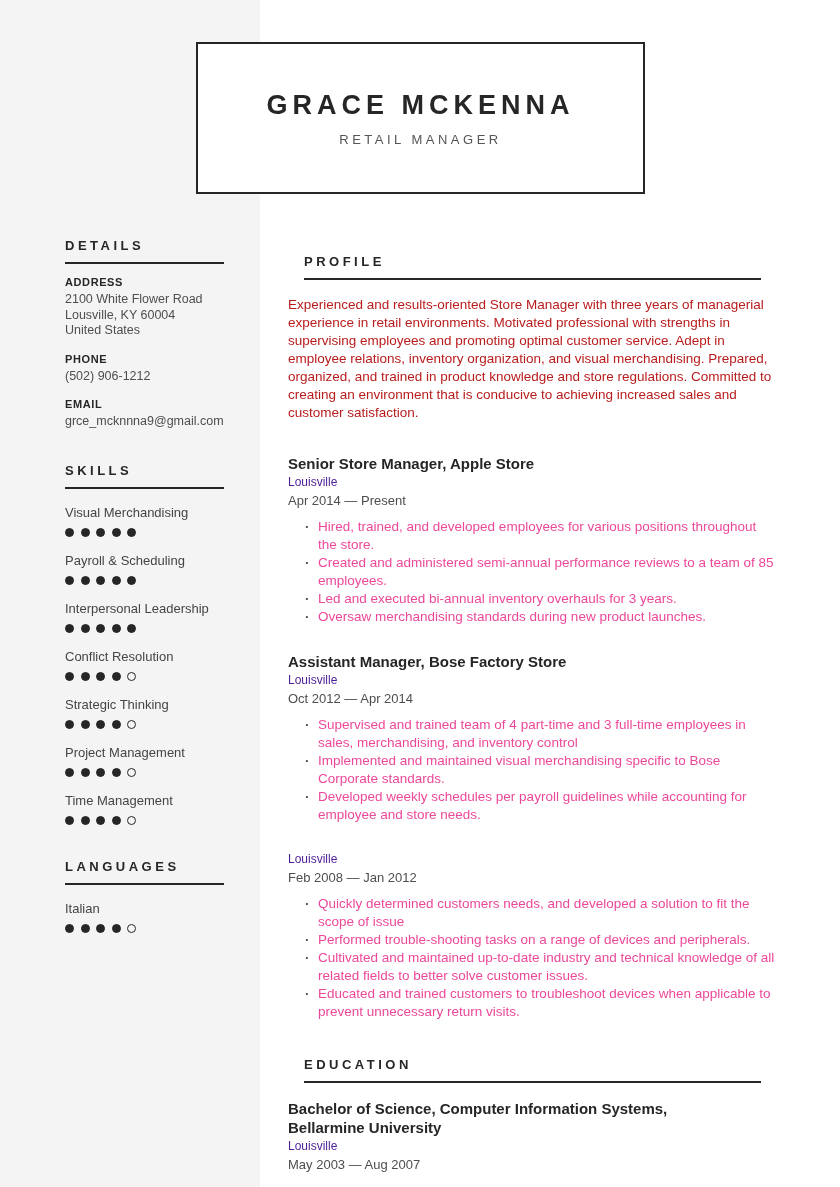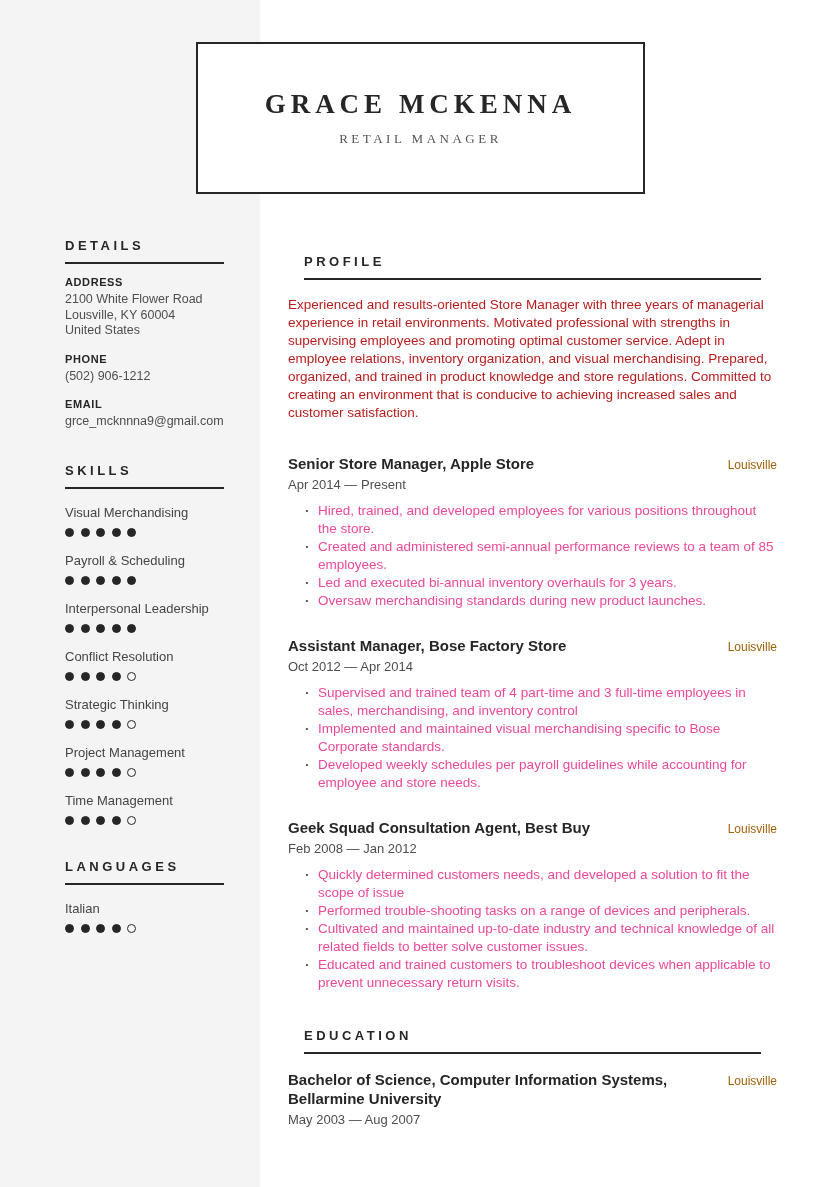--- a/index.html
+++ b/index.html
@@ -3,21 +3,21 @@
 <meta charset="utf-8">
 <style>
   html,body{margin:0;padding:0;background:#fff;}
   body{font-family:"Liberation Sans","DejaVu Sans",sans-serif;-webkit-font-smoothing:antialiased;}
   .page{position:relative;width:840px;height:1187px;background:#ffffff;overflow:hidden;}
   .sidebar-bg{position:absolute;left:0;top:0;width:260px;height:1187px;background:#f4f4f4;}
 
   
   .header-box{position:absolute;left:196px;top:42px;width:449px;height:152px;background:#ffffff;
     border:2px solid #262626;box-sizing:border-box;display:flex;flex-direction:column;
-    align-items:center;justify-content:center;z-index:3;font-family:Liberation Serif, serif;}
+    align-items:center;justify-content:center;z-index:3;}
   .name{font-size:27px;font-weight:700;letter-spacing:5px;color:#262626;}
   .role{margin-top:11px;font-size:13px;letter-spacing:3.5px;color:#555555;}
 
   
   .sidebar{position:absolute;left:65px;top:238px;width:159px;z-index:2;}
   .side-heading{margin:0;font-size:13px;font-weight:700;letter-spacing:3.5px;color:#262626;
     padding-bottom:9px;border-bottom:2px solid #262626;}
   .details-block{margin-top:12px;}
   .sub-label{font-size:11px;font-weight:700;letter-spacing:.6px;color:#262626;margin-bottom:4px;}
   .side-text{font-size:12.5px;line-height:15.5px;color:#4e4e4e;word-wrap:break-word;}
@@ -33,23 +33,23 @@
 
   
   .main{position:absolute;left:288px;top:238px;width:489px;z-index:2;}
   .section-heading{margin:16px;font-size:13px;font-weight:700;letter-spacing:3.5px;color:#262626;
     padding-bottom:9px;border-bottom:2px solid #262626;}
   .profile-text{margin:13px 0 0;font-size:13.5px;line-height:18px;color:#b91c1c;}
   .employment-section{margin-top:32px;}
   .education-section{margin-top:36px;}
   .job{margin-top:15px;}
   .job + .job{margin-top:26px;}
-  .job-header{display:flex;justify-content:space-between;align-items:baseline;}
+  .job-header{display:flex;justify-content:space-between;align-items:baseline;flex-direction:column;}
   .job-title{font-size:15px;line-height:19px;font-weight:700;color:#262626;max-width:415px;}
-  .job-location{font-size:12px;color:#a16207;white-space:nowrap;padding-top:2px;}
+  .job-location{font-size:12px;color:#4c1d95;white-space:nowrap;padding-top:2px;}
   .job-dates{margin-top:4px;font-size:13px;color:#4e4e4e;}
   ul.bullets{margin:10px 0 0;padding:0 0 0 30px;list-style:none;}
   ul.bullets li{position:relative;font-size:13.5px;line-height:18px;color:#ec4899;}
   ul.bullets li::before{content:"·";position:absolute;left:-13px;top:0;color:#4e4e4e;font-weight:700;}
 </style>
 </head>
 <body>
 
 <div class="page">
   <div class="sidebar-bg"></div>
@@ -199,21 +199,20 @@
         <div class="job-dates">Oct 2012 — Apr 2014</div>
         <ul class="bullets">
           <li>Supervised and trained team of 4 part-time and 3 full-time employees in sales, merchandising, and inventory control</li>
           <li>Implemented and maintained visual merchandising specific to Bose Corporate standards.</li>
           <li>Developed weekly schedules per payroll guidelines while accounting for employee and store needs.</li>
         </ul>
       </div>
 
       <div class="job">
         <div class="job-header">
-          <div class="job-title">Geek Squad Consultation Agent, Best Buy</div>
           <div class="job-location">Louisville</div>
         </div>
         <div class="job-dates">Feb 2008 — Jan 2012</div>
         <ul class="bullets">
           <li>Quickly determined customers needs, and developed a solution to fit the scope of issue</li>
           <li>Performed trouble-shooting tasks on a range of devices and peripherals.</li>
           <li>Cultivated and maintained up-to-date industry and technical knowledge of all related fields to better solve customer issues.</li>
           <li>Educated and trained customers to troubleshoot devices when applicable to prevent unnecessary return visits.</li>
         </ul>
       </div>

